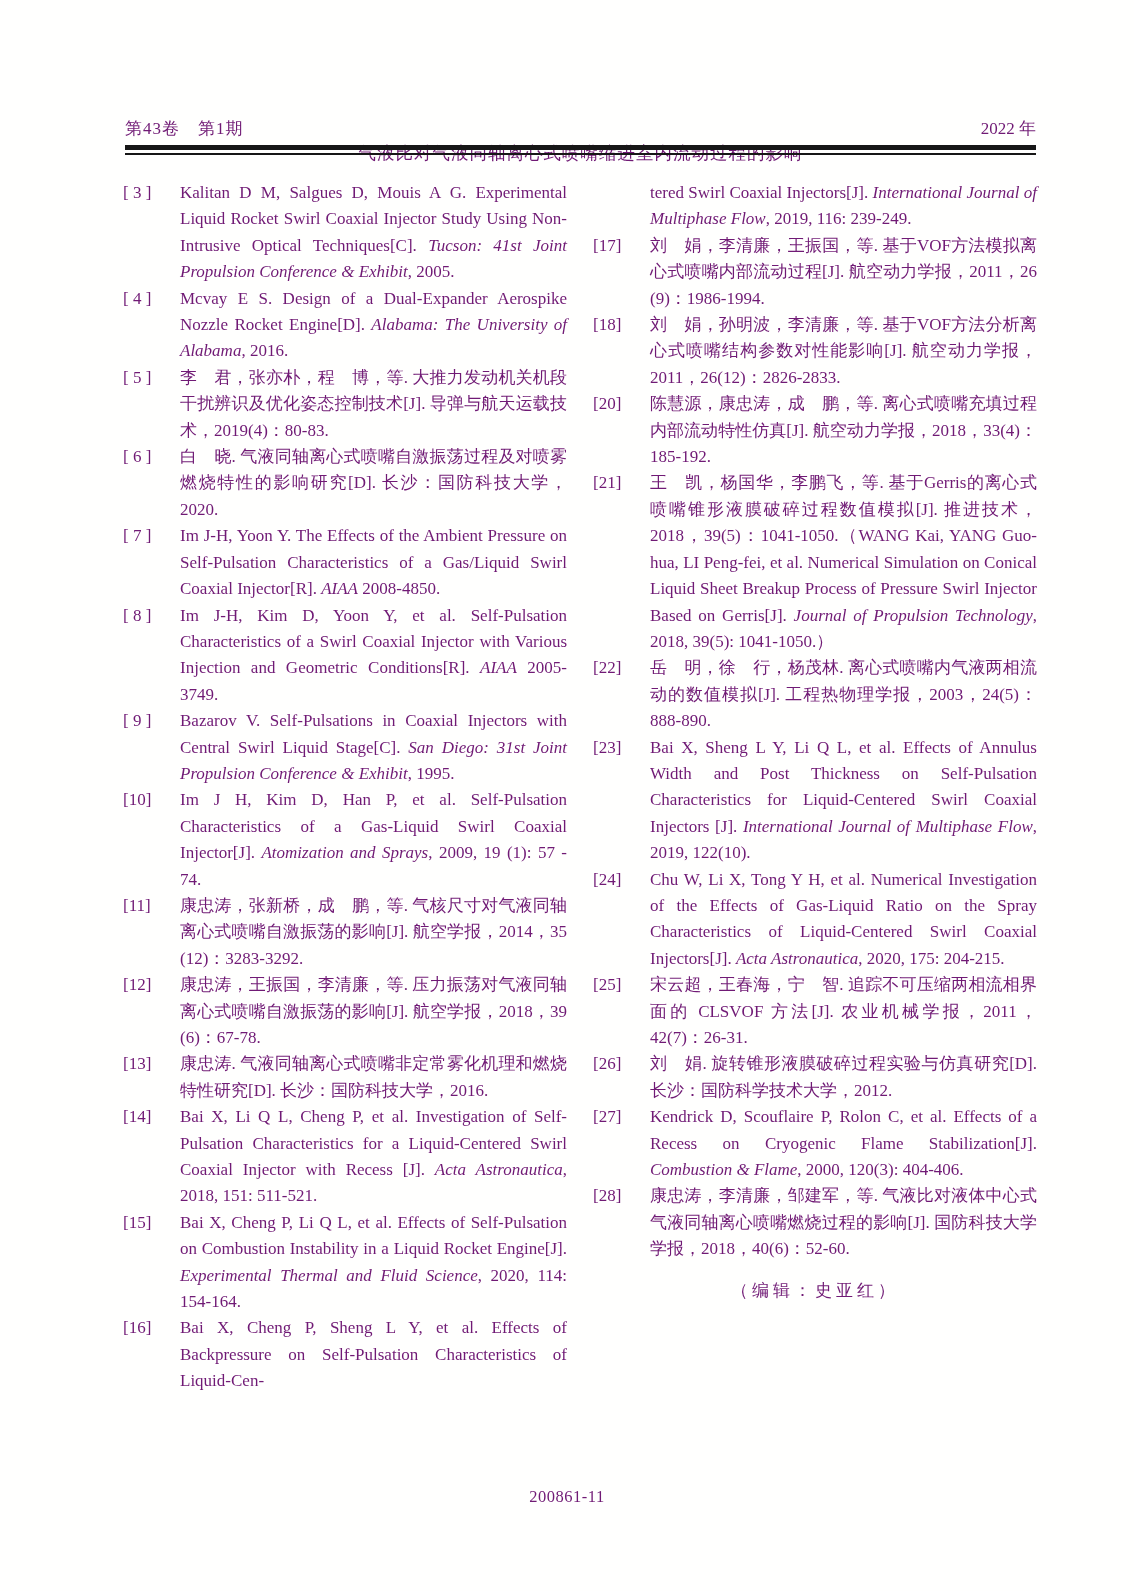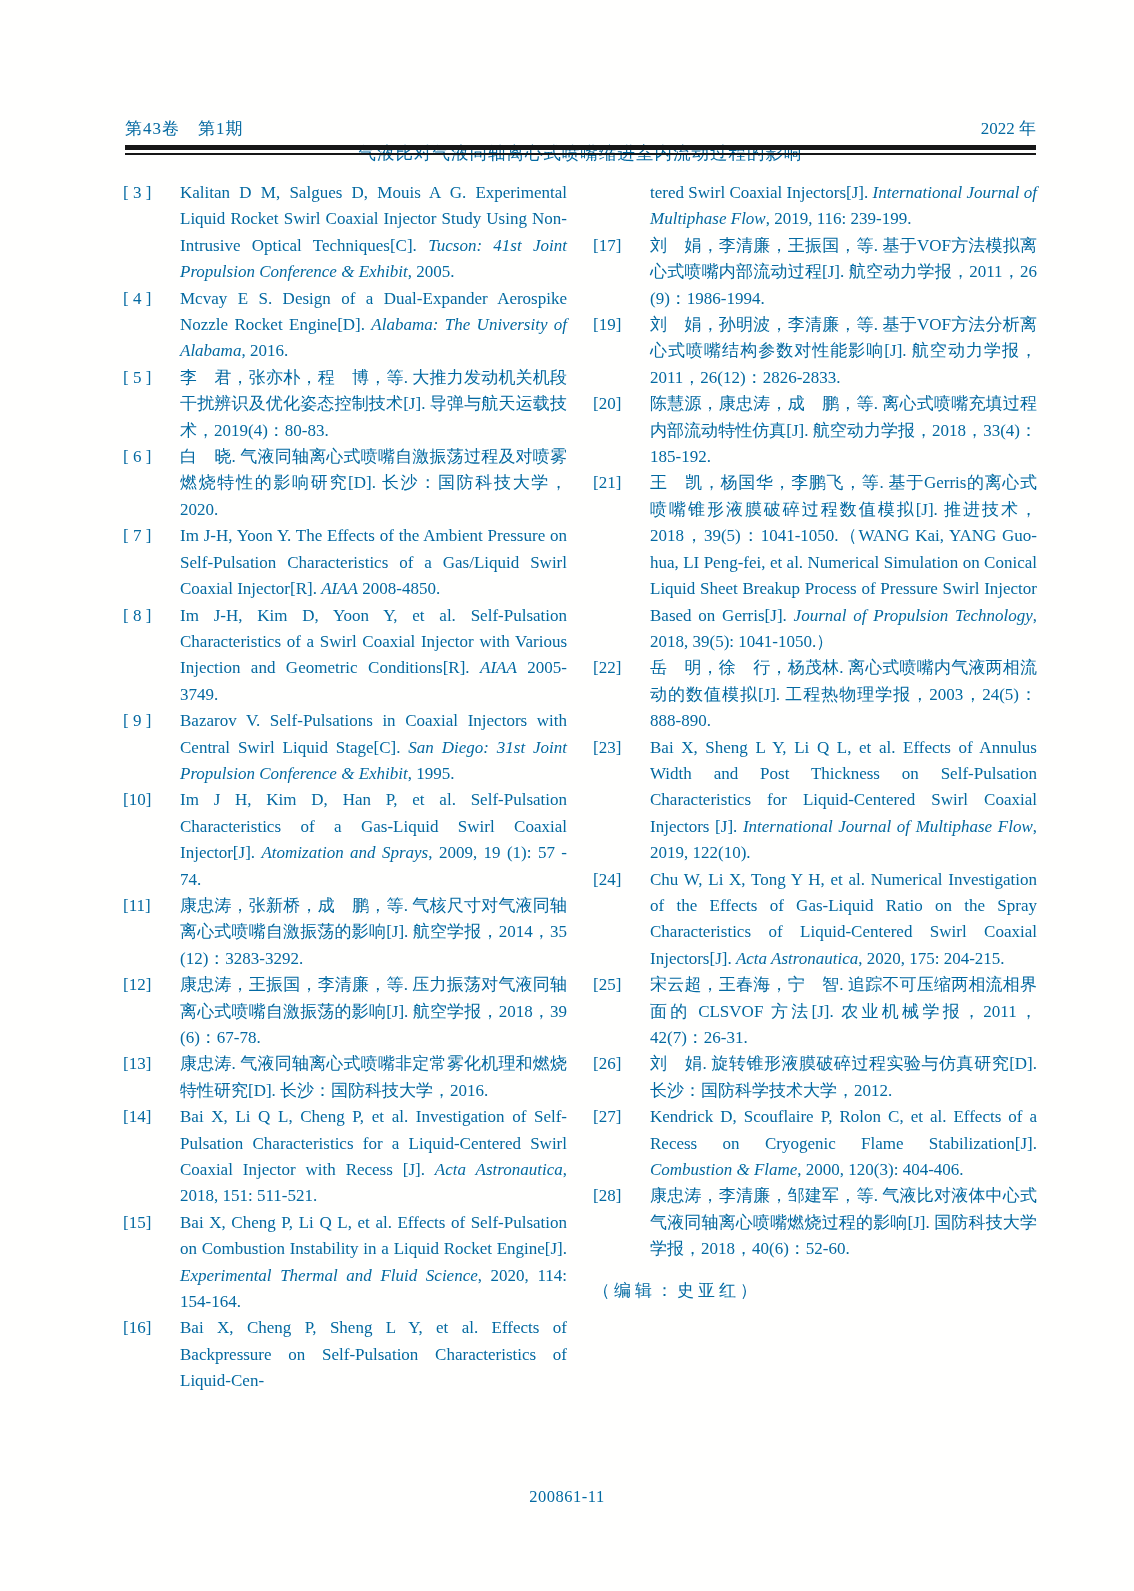--- a/index.html
+++ b/index.html
@@ -1,20 +1,20 @@
 <!DOCTYPE html>
 <html lang="zh"><head>
 <meta charset="utf-8">
 <style>
   html,body { margin:0; padding:0; background:#ffffff; }
   .page {
     position:relative;
     width:1134px; height:1591px;
     background:#fffffe;
-    color:#0369a1;
+    color:#701a75;
     font-family:"Liberation Serif","DejaVu Serif",serif;
     overflow:hidden;
   }
   
   .head-left  { position:absolute; top:117px; left:125px;  font-size:17px; letter-spacing:1px; white-space:nowrap; }
   .head-title { position:absolute; top:117px; left:125px; width:911px; text-align:center; font-size:17.5px; letter-spacing:1px; white-space:nowrap;margin-top:24px; }
   .head-right { position:absolute; top:117px; right:98px; font-size:17px; white-space:nowrap; }
   .rule-thick { position:absolute; top:145px; left:125px; width:911px; height:4.5px; background:#171717; }
   .rule-thin  { position:absolute; top:153px; left:125px; width:911px; height:1.8px; background:#171717; }
   
@@ -24,21 +24,21 @@
     text-align:justify; text-justify:inter-ideograph;
   }
   .col-left  { left:123px; }
   .col-right { left:593px; }
   .ref { position:relative; padding-left:57px; }
   .ref-label { position:absolute; left:0; top:0; white-space:pre; }
   .it { font-style:italic; }
   .jl { text-align-last:justify; }
   
   .editor {
-    margin-top:15px; text-align:left;
+    margin-top:15px; text-align:center;
     letter-spacing:4px; font-size:17px;
   }
   .folio {
     position:absolute; top:1487px; left:0; width:100%;
     text-align:center; font-size:16.5px; letter-spacing:0.5px;
   }
 </style>
 </head>
 <body>
 
@@ -60,23 +60,23 @@
       <div class="ref"><span class="ref-label">[ 9 ]</span><span class="ref-text"><span>Bazarov V. Self-Pulsations in Coaxial Injectors with Central Swirl Liquid Stage[C]. </span><span class="it">San Diego: 31st Joint Propulsion Conference &amp; Exhibit</span><span>, 1995.</span></span></div>
       <div class="ref"><span class="ref-label">[10]</span><span class="ref-text"><span>Im J H, Kim D, Han P, et al. Self-Pulsation Characteristics of a Gas-Liquid Swirl Coaxial Injector[J]. </span><span class="it">Atomization and Sprays</span><span>, 2009, 19 (1): 57 - 74.</span></span></div>
       <div class="ref"><span class="ref-label">[11]</span><span class="ref-text"><span>康忠涛，张新桥，成　鹏，等. 气核尺寸对气液同轴离心式喷嘴自激振荡的影响[J]. 航空学报，2014，35 (12)：3283-3292.</span></span></div>
       <div class="ref"><span class="ref-label">[12]</span><span class="ref-text"><span>康忠涛，王振国，李清廉，等. 压力振荡对气液同轴离心式喷嘴自激振荡的影响[J]. 航空学报，2018，39 (6)：67-78.</span></span></div>
       <div class="ref"><span class="ref-label">[13]</span><span class="ref-text"><span>康忠涛. 气液同轴离心式喷嘴非定常雾化机理和燃烧特性研究[D]. 长沙：国防科技大学，2016.</span></span></div>
       <div class="ref"><span class="ref-label">[14]</span><span class="ref-text"><span>Bai X, Li Q L, Cheng P, et al. Investigation of Self-Pulsation Characteristics for a Liquid-Centered Swirl Coaxial Injector with Recess [J]. </span><span class="it">Acta Astronautica</span><span>, 2018, 151: 511-521.</span></span></div>
       <div class="ref"><span class="ref-label">[15]</span><span class="ref-text"><span>Bai X, Cheng P, Li Q L, et al. Effects of Self-Pulsation on Combustion Instability in a Liquid Rocket Engine[J]. </span><span class="it">Experimental Thermal and Fluid Science</span><span>, 2020, 114: 154-164.</span></span></div>
       <div class="ref jl"><span class="ref-label">[16]</span><span class="ref-text"><span>Bai X, Cheng P, Sheng L Y, et al. Effects of Backpressure on Self-Pulsation Characteristics of Liquid-Cen-</span></span></div>
     </div>
   <div class="col col-right">
-  <div class="ref"><span class="ref-label"></span><span class="ref-text"><span>tered Swirl Coaxial Injectors[J]. </span><span class="it">International Journal of Multiphase Flow</span><span>, 2019, 116: 239-199.</span></span></div>
+  <div class="ref"><span class="ref-label"></span><span class="ref-text"><span>tered Swirl Coaxial Injectors[J]. </span><span class="it">International Journal of Multiphase Flow</span><span>, 2019, 116: 239-249.</span></span></div>
       <div class="ref"><span class="ref-label">[17]</span><span class="ref-text"><span>刘　娟，李清廉，王振国，等. 基于VOF方法模拟离心式喷嘴内部流动过程[J]. 航空动力学报，2011，26 (9)：1986-1994.</span></span></div>
-      <div class="ref"><span class="ref-label">[19]</span><span class="ref-text"><span>刘　娟，孙明波，李清廉，等. 基于VOF方法分析离心式喷嘴结构参数对性能影响[J]. 航空动力学报，2011，26(12)：2826-2833.</span></span></div>
+      <div class="ref"><span class="ref-label">[18]</span><span class="ref-text"><span>刘　娟，孙明波，李清廉，等. 基于VOF方法分析离心式喷嘴结构参数对性能影响[J]. 航空动力学报，2011，26(12)：2826-2833.</span></span></div>
       <div class="ref"><span class="ref-label">[20]</span><span class="ref-text"><span>陈慧源，康忠涛，成　鹏，等. 离心式喷嘴充填过程内部流动特性仿真[J]. 航空动力学报，2018，33(4)：185-192.</span></span></div>
       <div class="ref"><span class="ref-label">[21]</span><span class="ref-text"><span>王　凯，杨国华，李鹏飞，等. 基于Gerris的离心式喷嘴锥形液膜破碎过程数值模拟[J]. 推进技术，2018，39(5)：1041-1050.（WANG Kai, YANG Guo-hua, LI Peng-fei, et al. Numerical Simulation on Conical Liquid Sheet Breakup Process of Pressure Swirl Injector Based on Gerris[J]. </span><span class="it">Journal of Propulsion Technology</span><span>, 2018, 39(5): 1041-1050.）</span></span></div>
       <div class="ref"><span class="ref-label">[22]</span><span class="ref-text"><span>岳　明，徐　行，杨茂林. 离心式喷嘴内气液两相流动的数值模拟[J]. 工程热物理学报，2003，24(5)：888-890.</span></span></div>
       <div class="ref"><span class="ref-label">[23]</span><span class="ref-text"><span>Bai X, Sheng L Y, Li Q L, et al. Effects of Annulus Width and Post Thickness on Self-Pulsation Characteristics for Liquid-Centered Swirl Coaxial Injectors [J]. </span><span class="it">International Journal of Multiphase Flow</span><span>, 2019, 122(10).</span></span></div>
       <div class="ref"><span class="ref-label">[24]</span><span class="ref-text"><span>Chu W, Li X, Tong Y H, et al. Numerical Investigation of the Effects of Gas-Liquid Ratio on the Spray Characteristics of Liquid-Centered Swirl Coaxial Injectors[J]. </span><span class="it">Acta Astronautica</span><span>, 2020, 175: 204-215.</span></span></div>
       <div class="ref"><span class="ref-label">[25]</span><span class="ref-text"><span>宋云超，王春海，宁　智. 追踪不可压缩两相流相界面的 CLSVOF 方法[J]. 农业机械学报，2011，42(7)：26-31.</span></span></div>
       <div class="ref"><span class="ref-label">[26]</span><span class="ref-text"><span>刘　娟. 旋转锥形液膜破碎过程实验与仿真研究[D]. 长沙：国防科学技术大学，2012.</span></span></div>
       <div class="ref"><span class="ref-label">[27]</span><span class="ref-text"><span>Kendrick D, Scouflaire P, Rolon C, et al. Effects of a Recess on Cryogenic Flame Stabilization[J]. </span><span class="it">Combustion &amp; Flame</span><span>, 2000, 120(3): 404-406.</span></span></div>
       <div class="ref"><span class="ref-label">[28]</span><span class="ref-text"><span>康忠涛，李清廉，邹建军，等. 气液比对液体中心式气液同轴离心喷嘴燃烧过程的影响[J]. 国防科技大学学报，2018，40(6)：52-60.</span></span></div>
       <div class="editor">（编辑：史亚红）</div>

